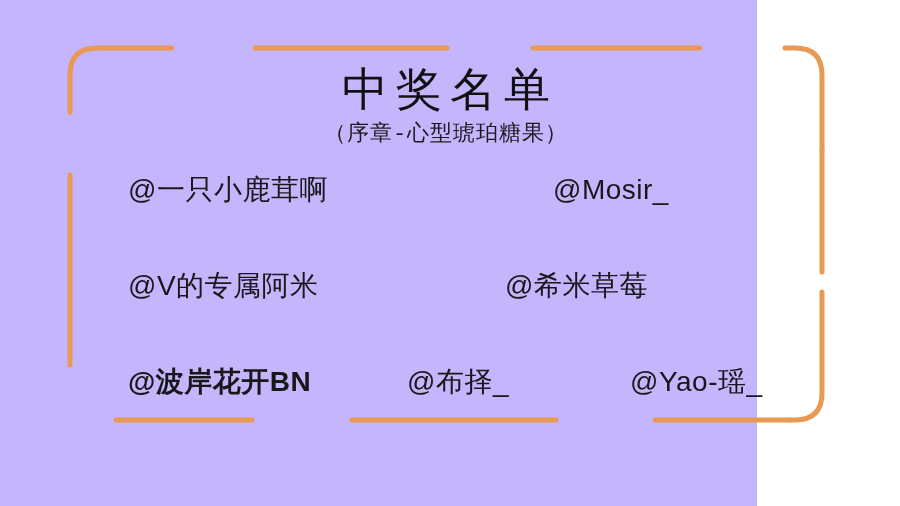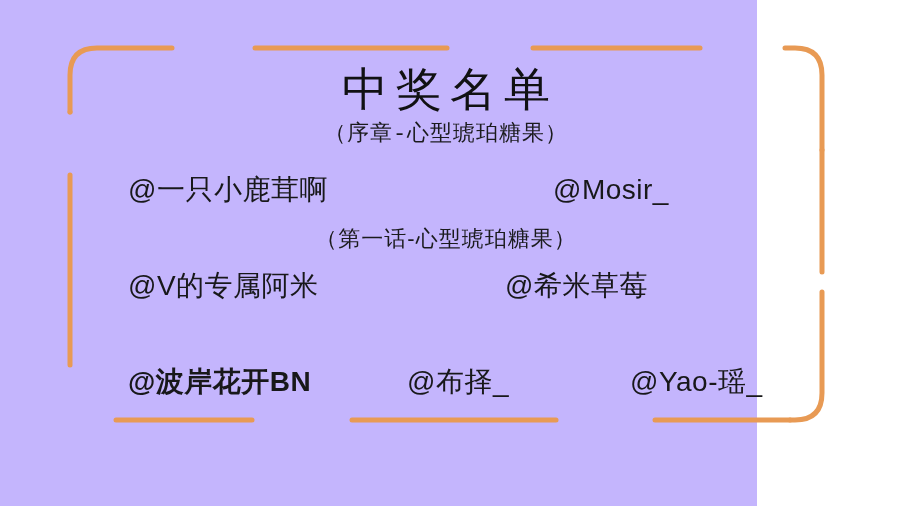--- a/index.html
+++ b/index.html
@@ -130,21 +130,20 @@
   <div class="content">
 
     <div class="title">中奖名单</div>
 
     <div class="section-label prologue">（序章-心型琥珀糖果）</div>
     <div class="winner-row row-prologue">
       <span class="winner w0">@一只小鹿茸啊</span>
       <span class="winner w1">@Mosir_</span>
     </div>
 
-    <div class="section-label ep1-candy">（第一话-心型琥珀糖果）</div>
     <div class="winner-row row-ep1candy">
       <span class="winner w1">@希米草莓</span>
       <span class="winner w0">@V的专属阿米</span>
     </div>
 
     <div class="winner-row row-ep1coin">
       <span class="winner w0">@波岸花开BN</span>
       <span class="winner w2">@Yao-瑶_</span>
       <span class="winner w1">@布择_</span>
     </div>

